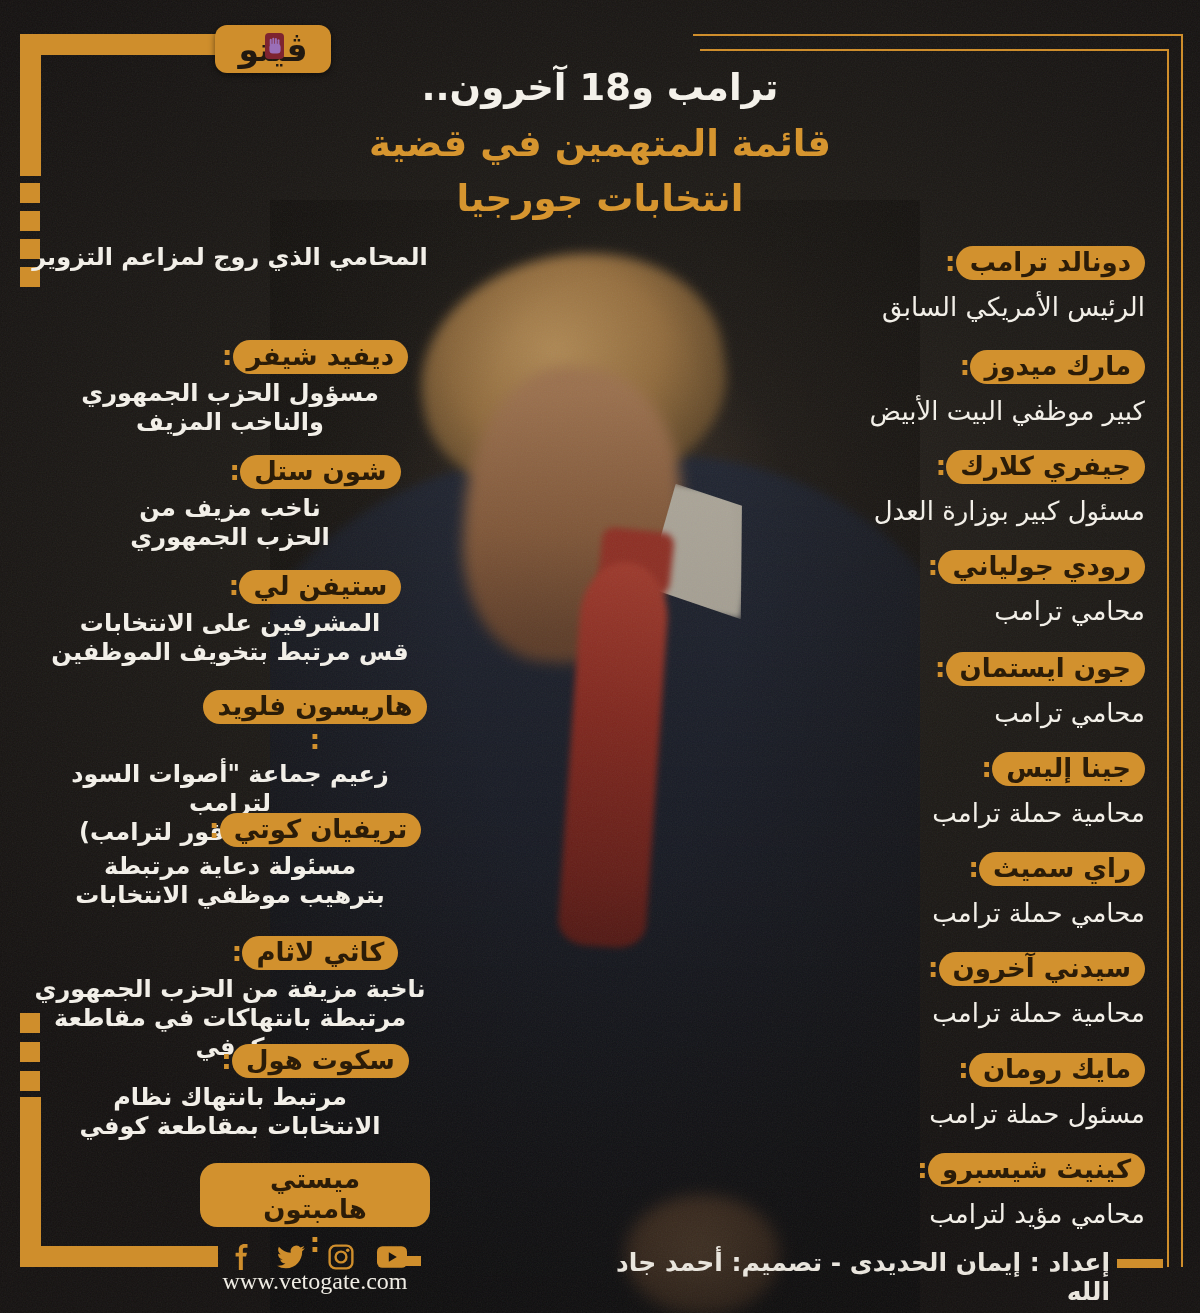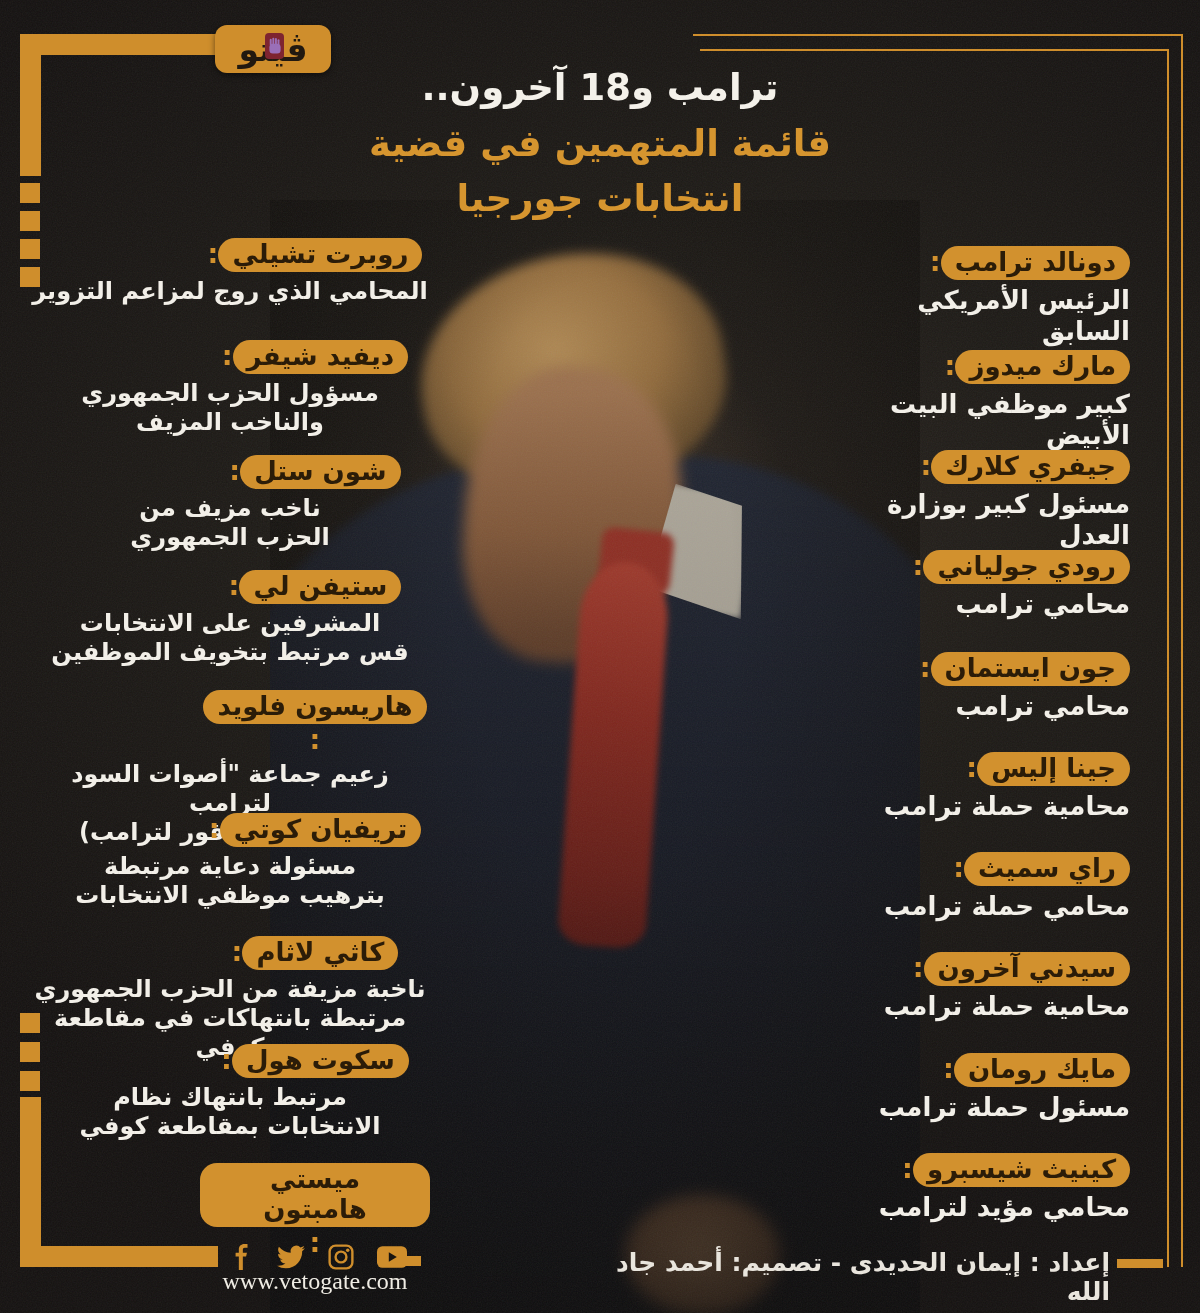--- a/index.html
+++ b/index.html
@@ -60,22 +60,22 @@
     border-radius:4px;display:flex;align-items:center;justify-content:center;}
   
   .title{position:absolute;left:250px;top:60px;width:700px;z-index:4;text-align:center;direction:rtl;}
   .title-l1{color:#f4f1ea;font-size:37px;font-weight:bold;line-height:56px;}
   .title-l2,.title-l3{color:#d6952f;font-size:37px;font-weight:bold;line-height:55px;}
   
   .entry{position:absolute;direction:rtl;z-index:4;}
   .badge{display:inline-block;background:#d2912e;color:#2b1c08;font-weight:bold;font-size:26px;
     line-height:1.15;padding:2px 14px;border-radius:17px;}
   .colon{color:#d2912e;font-weight:bold;font-size:27px;}
-  .col-right .entry{right:70px;width:310px;}
-  .col-right .desc{color:#f2efe8;font-size:26px;font-weight:bold;line-height:31px;padding-left:14px;margin-top:5px;}
+  .col-right .entry{right:55px;width:310px;}
+  .col-right .desc{color:#f2efe8;font-size:26px;font-weight:normal;line-height:31px;padding-left:14px;margin-top:12px;}
   .col-left .entry{left:30px;width:400px;}
   .col-left .badge-row{text-align:center;padding-left:170px;}
   .col-left .desc{color:#f2efe8;font-size:24px;font-weight:bold;line-height:29px;text-align:center;margin-top:5px;}
   
   .social{position:absolute;left:228px;top:1242px;height:30px;display:flex;gap:23px;align-items:center;z-index:4;}
   .social svg{display:block;}
   .website{position:absolute;left:210px;top:1268px;width:210px;text-align:center;z-index:4;
     color:#efece4;font-family:"Liberation Serif", serif;font-size:24px;}
   .credit{position:absolute;left:600px;top:1248px;width:510px;z-index:4;direction:rtl;text-align:right;
     color:#e9e5dd;font-size:25px;font-weight:bold;}
@@ -179,21 +179,20 @@
       <div class="desc">مسئول حملة ترامب</div>
     </div>
     <div class="entry" style="top:1153px">
       <div class="badge-row"><span class="badge">كينيث شيسبرو</span><span class="colon">:</span></div>
       <div class="desc">محامي مؤيد لترامب</div>
     </div>
   </div>
 
   <div class="col-left">
     <div class="entry" style="top:238px">
-      <div class="badge-row"><span class="badge">روبرت تشيلي</span><span class="colon">:</span></div>
       <div class="desc">
           <div>المحامي الذي روج لمزاعم التزوير</div>
         </div>
     </div>
     <div class="entry" style="top:340px">
       <div class="badge-row"><span class="badge">ديفيد شيفر</span><span class="colon">:</span></div>
       <div class="desc">
           <div>مسؤول الحزب الجمهوري</div>
           <div>والناخب المزيف</div>
         </div>

